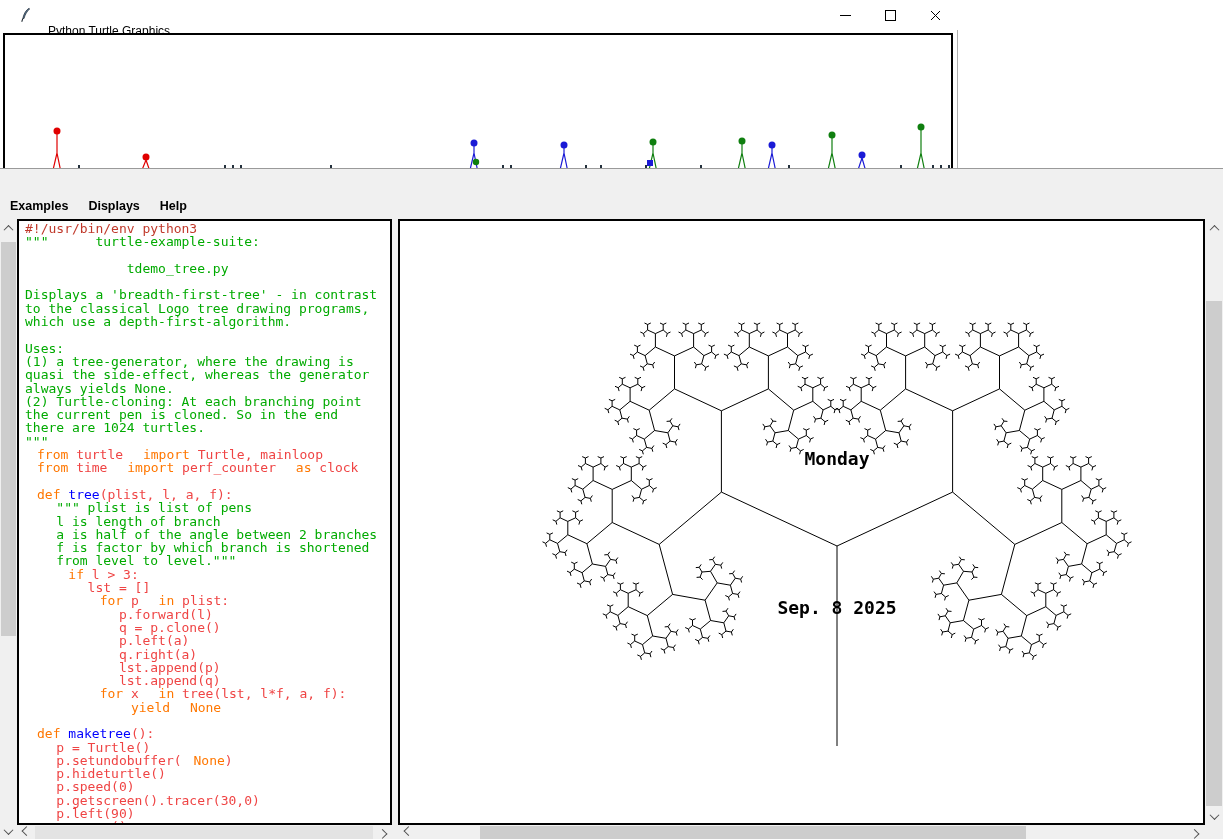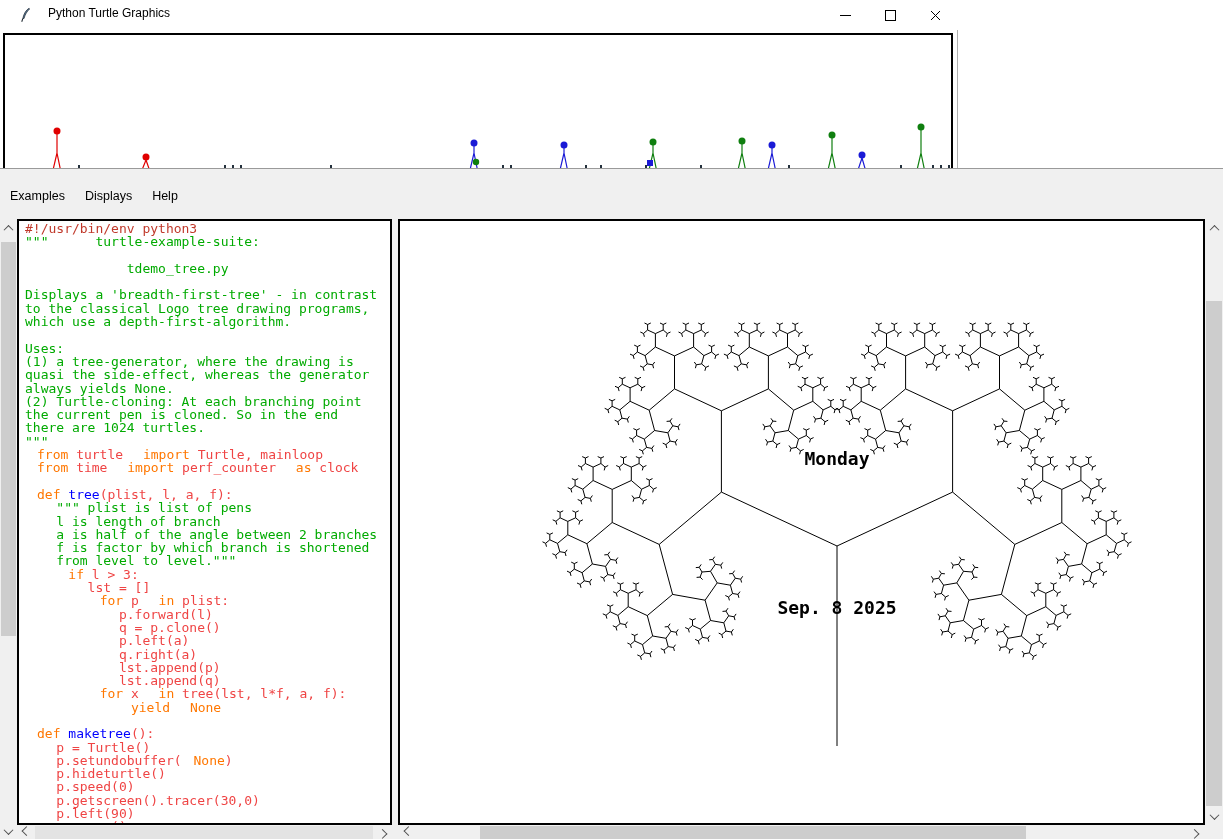--- a/index.html
+++ b/index.html
@@ -51,21 +51,21 @@
 <div id="screen">
 
   <div class="abs" style="left:0;top:0;width:958px;height:168px;background:#fff;border-right:1px solid #b0b0b0;box-sizing:border-box;">
     <div class="titlebar abs" style="left:0;top:0;width:958px;height:30px;">
       <span class="abs" style="left:18px;top:7px;">
         <svg width="15" height="16" viewBox="0 0 16 16">
           <path d="M11.8 0.8 C8.6 2.6 6 6.8 5.2 11.6 L6.4 11.8 C7.6 7.4 9.6 4 12.4 1.6 Z" fill="#5a7a96" stroke="#17202a" stroke-width="0.7"></path>
           <path d="M5.2 11.6 L4 15.2" stroke="#17202a" stroke-width="1.1" fill="none"></path>
         </svg>
       </span>
-      <span class="title-text abs" style="left:40px;top:6px;">Python Turtle Graphics</span>
+      <span class="title-text abs" style="left:40px;top:24px;">Python Turtle Graphics</span>
       <span class="winbtn" style="left:829px;top:3px;">
           <span class="glyph-min"></span>
         </span>
       <span class="winbtn" style="left:874px;top:3px;">
           <span class="glyph-max"></span>
         </span>
       <span class="winbtn" style="left:919px;top:3px;">
         <svg width="11" height="11" viewBox="0 0 11 11">
             <path d="M1 1 L10 10 M10 1 L1 10" stroke="#000" stroke-width="1"></path>
           </svg>
@@ -111,21 +111,21 @@
           <rect x="927" y="130" width="2" height="5" fill="#24303c"></rect>
           <rect x="935" y="130" width="2" height="5" fill="#24303c"></rect>
           <rect x="943" y="130" width="2" height="5" fill="#24303c"></rect>
         </svg>
     </div>
   </div>
 
   <div class="abs" style="left:0;top:168px;width:1223px;height:671px;background:#f0f0f0;border-top:1px solid #9a9a9a;box-sizing:border-box;">
 
 
-    <div class="menubar abs" style="left:0;top:16px;width:1223px;height:22px;">
+    <div class="menubar abs" style="left:0;top:26px;width:1223px;height:22px;font-weight:bold;">
       <span class="menu-item">Examples</span>
       <span class="menu-item">Displays</span>
       <span class="menu-item">Help</span>
     </div>
 
     <div class="sb-track abs" style="left:0;top:50px;width:17px;height:621px;">
       <div class="sb-arrow abs" style="left:0;top:2px;width:17px;height:15px;">
           <span class="chev up"></span>
         </div>
       <div class="sb-thumb abs" style="left:1px;top:23px;width:15px;height:394px;"></div>

